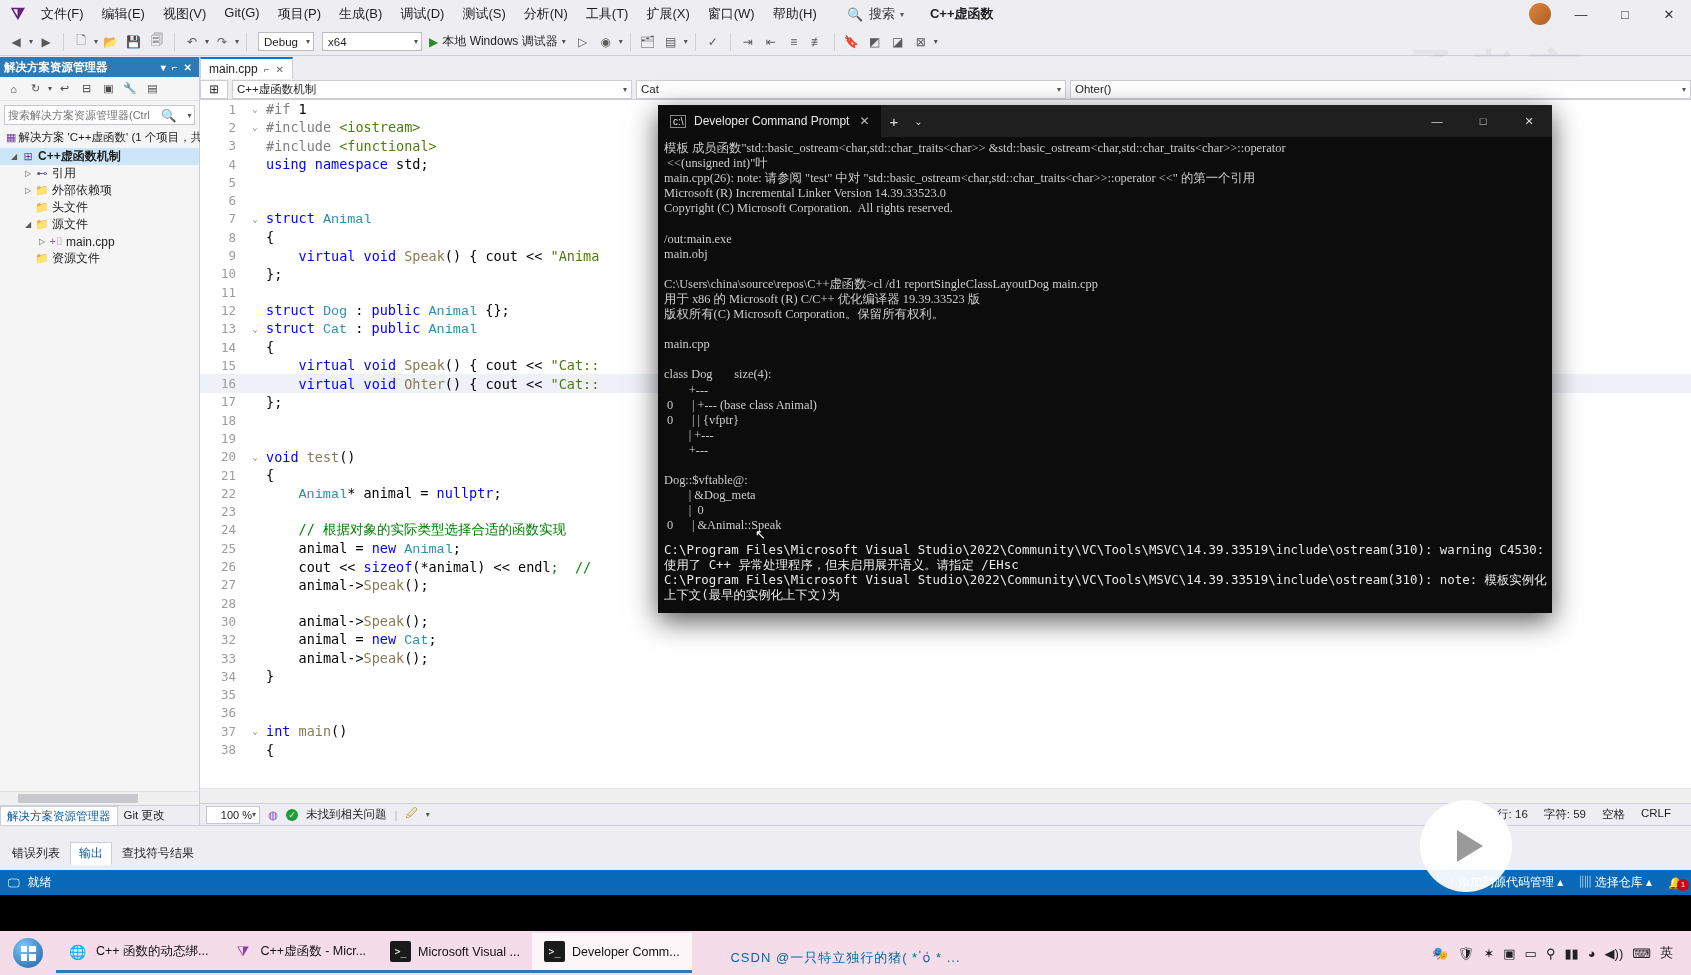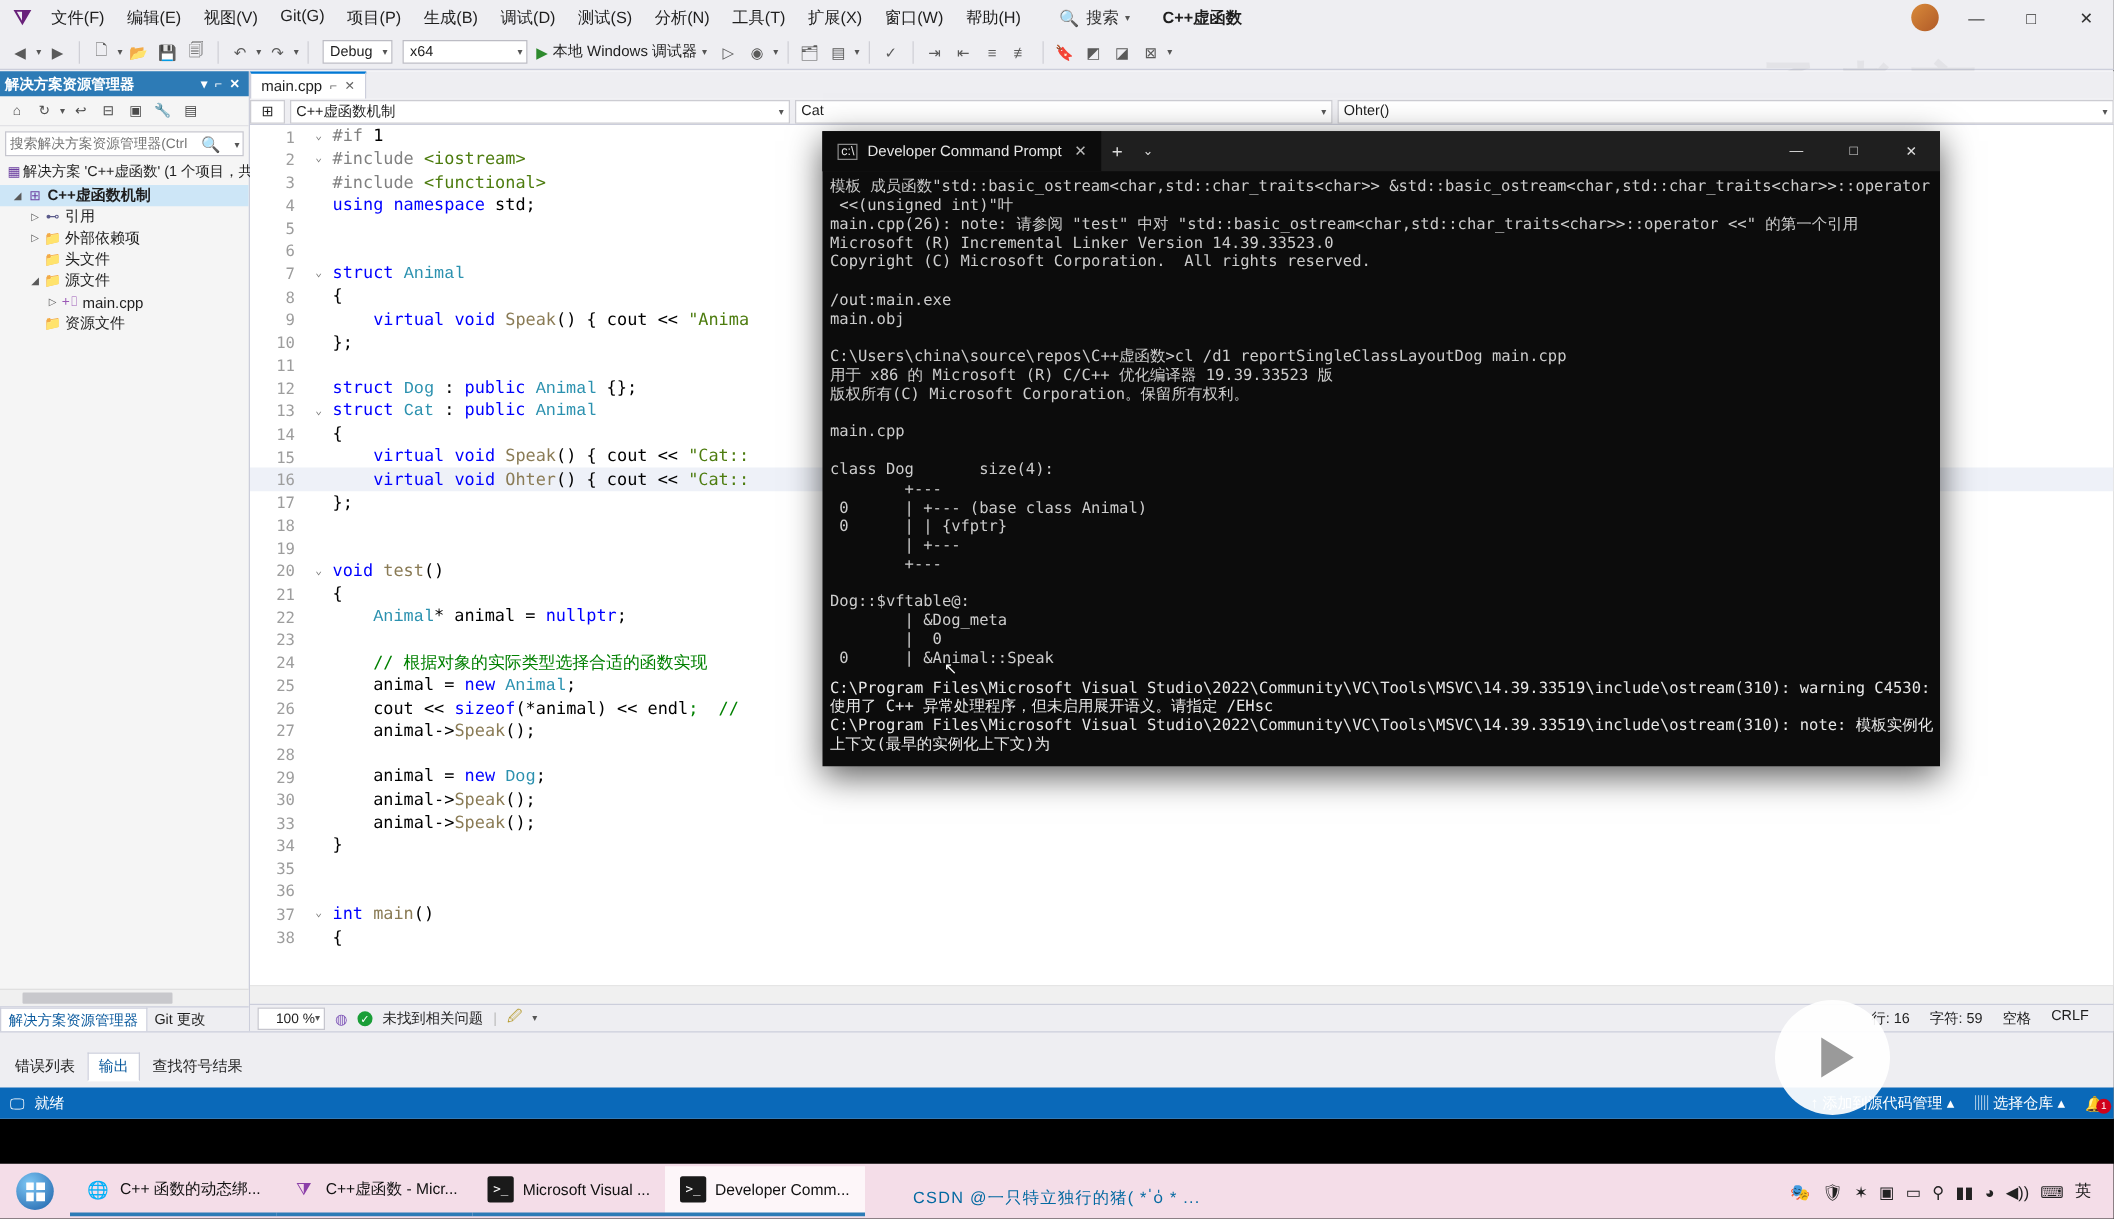--- a/index.html
+++ b/index.html
@@ -103,21 +103,21 @@
           box-shadow:0 8px 26px rgba(0,0,0,.65); }
   .term-title { height:32px; background:#1f1f1f; display:flex; align-items:center; color:#ccc; }
   .term-tab { height:32px; display:flex; align-items:center; gap:8px; padding:0 10px 0 12px; background:#0c0c0c; font-size:12px; color:#e6e6e6; }
   .term-tab .tico { font-size:10px; border:1px solid #888; padding:0 2px; line-height:11px; }
   .tclose { font-size:12px; color:#bbb; padding:0 2px; }
   .term-plus { padding:0 8px; font-size:15px; color:#ddd; }
   .term-chev { padding:0 8px; font-size:10px; color:#ddd; }
   .term-wctl { margin-left:auto; display:flex; }
   .term-wbtn { width:46px; height:32px; display:flex; align-items:center; justify-content:center; color:#ddd; font-size:11px; }
   .term-body { padding:4px 0 0 6px; font-family:"DejaVu Sans Mono", monospace; font-size:12.4px; color:#ccc; line-height:15.1px; white-space:pre; }
-  .term-body .l { display:block; }
+  .term-body .l { display:block;font-family:Liberation Serif, serif; }
   .term-cursor { position:absolute; left:97px; top:422px; color:#fff; font-size:13px; }
   
   .term-overflow { position:absolute; left:664px; top:542px; width:1030px; font-family:"DejaVu Sans Mono", monospace;
                    font-size:12.4px; color:#e8e8e8; line-height:15.1px; white-space:pre; }
 
   
   .taskbar { position:absolute; left:0; bottom:0; width:1691px; height:44px; background:#f4dde8; display:flex; align-items:center; }
   .tb-start { width:56px; display:flex; align-items:center; justify-content:center; }
   .orb { width:30px; height:30px; border-radius:50%; background:radial-gradient(circle at 35% 30%,#7ec8f5,#1b5fa8);
          display:flex; align-items:center; justify-content:center; }
@@ -352,22 +352,22 @@
             <div class="code-line"><span class="ln">19</span><span class="chbar"></span><span class="glyph"></span><span class="code-text"></span></div>
             <div class="code-line"><span class="ln">20</span><span class="chbar mod"></span><span class="glyph">⌄</span><span class="code-text"><span class="kw">void </span><span class="fn">test</span><span class="op">()</span></span></div>
             <div class="code-line"><span class="ln">21</span><span class="chbar mod"></span><span class="glyph"></span><span class="code-text"><span class="op">{</span></span></div>
             <div class="code-line"><span class="ln">22</span><span class="chbar mod"></span><span class="glyph"></span><span class="code-text"><span class="op">    </span><span class="type">Animal</span><span class="op">* animal = </span><span class="kw">nullptr</span><span class="op">;</span></span></div>
             <div class="code-line"><span class="ln">23</span><span class="chbar mod"></span><span class="glyph"></span><span class="code-text"></span></div>
             <div class="code-line"><span class="ln">24</span><span class="chbar mod"></span><span class="glyph"></span><span class="code-text"><span class="op">    </span><span class="cmt">// 根据对象的实际类型选择合适的函数实现</span></span></div>
             <div class="code-line"><span class="ln">25</span><span class="chbar mod"></span><span class="glyph"></span><span class="code-text"><span class="op">    animal = </span><span class="kw">new </span><span class="type">Animal</span><span class="op">;</span></span></div>
             <div class="code-line"><span class="ln">26</span><span class="chbar mod"></span><span class="glyph"></span><span class="code-text"><span class="op">    cout &lt;&lt; </span><span class="kw">sizeof</span><span class="op">(*animal) &lt;&lt; </span><span class="op">endl</span><span class="cmt">;  //</span></span></div>
             <div class="code-line"><span class="ln">27</span><span class="chbar mod"></span><span class="glyph"></span><span class="code-text"><span class="op">    animal-&gt;</span><span class="fn">Speak</span><span class="op">();</span></span></div>
             <div class="code-line"><span class="ln">28</span><span class="chbar mod"></span><span class="glyph"></span><span class="code-text"></span></div>
-            <div class="code-line"><span class="ln">29</span><span class="chbar mod"></span><span class="glyph"></span><span class="code-text"><span class="op">    animal = </span><span class="kw">new </span><span class="type">Dog</span><span class="op">;</span></span></div>
             <div class="code-line"><span class="ln">30</span><span class="chbar mod"></span><span class="glyph"></span><span class="code-text"><span class="op">    animal-&gt;</span><span class="fn">Speak</span><span class="op">();</span></span></div>
+            <div class="code-line"><span class="ln">32</span><span class="chbar mod"></span><span class="glyph"></span><span class="code-text"><span class="op">    animal = </span><span class="kw">new </span><span class="type">Cat</span><span class="op">;</span></span></div>
             <div class="code-line"><span class="ln">33</span><span class="chbar mod"></span><span class="glyph"></span><span class="code-text"><span class="op">    animal-&gt;</span><span class="fn">Speak</span><span class="op">();</span></span></div>
             <div class="code-line"><span class="ln">34</span><span class="chbar mod"></span><span class="glyph"></span><span class="code-text"><span class="op">}</span></span></div>
             <div class="code-line"><span class="ln">35</span><span class="chbar"></span><span class="glyph"></span><span class="code-text"></span></div>
             <div class="code-line"><span class="ln">36</span><span class="chbar"></span><span class="glyph"></span><span class="code-text"></span></div>
             <div class="code-line"><span class="ln">37</span><span class="chbar mod"></span><span class="glyph">⌄</span><span class="code-text"><span class="kw">int </span><span class="fn">main</span><span class="op">()</span></span></div>
             <div class="code-line"><span class="ln">38</span><span class="chbar mod"></span><span class="glyph"></span><span class="code-text"><span class="op">{</span></span></div>
           </div>
         <div class="ed-hscroll"></div>
         <div class="ed-status">
           <div class="zoom-combo">

